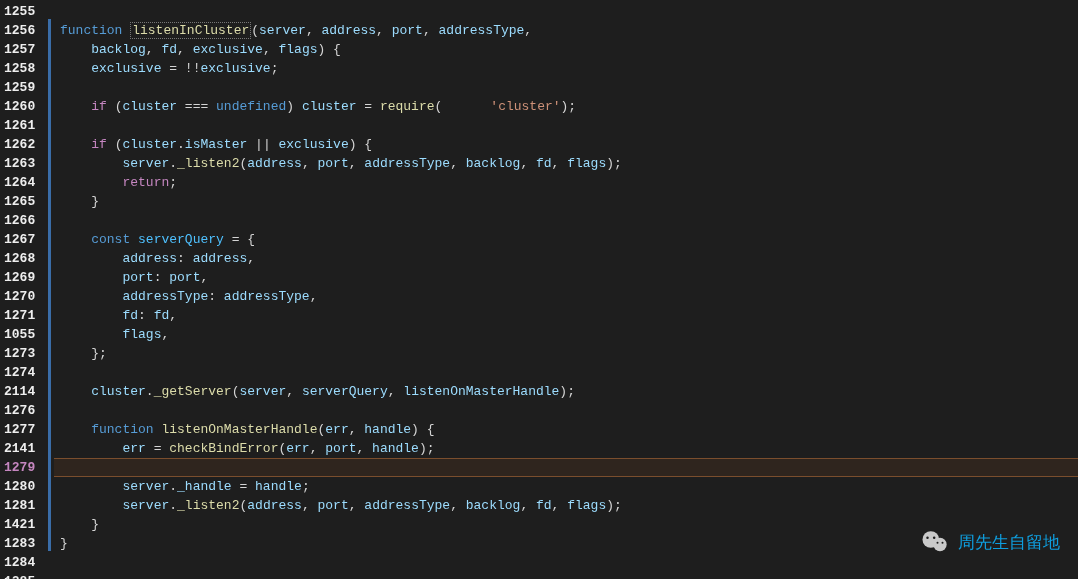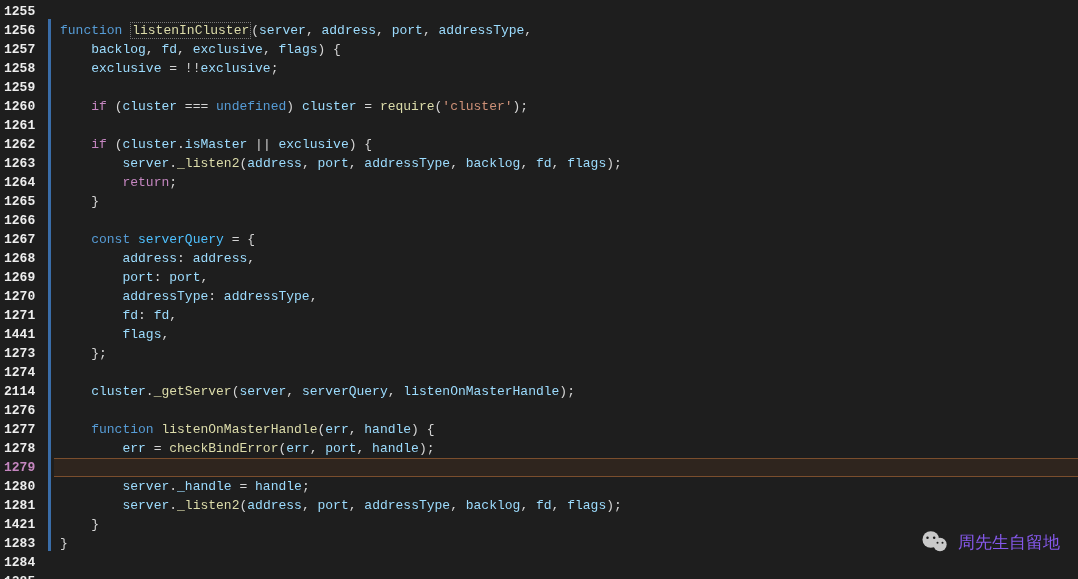--- a/index.html
+++ b/index.html
@@ -64,36 +64,36 @@
   margin-left: -6px;
   padding-left: 6px;
   margin-right: -1000px;
   padding-right: 1000px;
 }
 .kw { color: #569cd6; }
 .fn { color: #dcdcaa; }
 .id { color: #9cdcfe; }
 .pn { color: #d4d4d4; }
 .op { color: #d4d4d4; }
-.str { color: #ce9178; }
+.str { color: #ce9178; margin-left: 48px; }
 .ret { color: #c586c0; }
 .prop { color: #9cdcfe; }
 .const { color: #4fc1ff; }
 .boxed {
   border: 1px dotted #777;
   padding: 0 1px;
 }
 .watermark {
   position: absolute;
   right: 18px;
   bottom: 20px;
   display: flex;
   align-items: center;
   gap: 6px;
-  color: #8b5cf6;
+  color: #0ea5e9;
   font-family: sans-serif;
   font-size: 17px;
   opacity: 0.95;
 }
 .wm-icon {
   display: flex;
   align-items: center;
   justify-content: center;
   width: 34px;
   height: 34px;
@@ -115,27 +115,27 @@
       <div class="ln">1262</div>
       <div class="ln">1263</div>
       <div class="ln">1264</div>
       <div class="ln">1265</div>
       <div class="ln">1266</div>
       <div class="ln">1267</div>
       <div class="ln">1268</div>
       <div class="ln">1269</div>
       <div class="ln">1270</div>
       <div class="ln">1271</div>
-      <div class="ln">1441</div>
+      <div class="ln">1055</div>
       <div class="ln">1273</div>
       <div class="ln">1274</div>
       <div class="ln">2114</div>
       <div class="ln">1276</div>
       <div class="ln">1277</div>
-      <div class="ln">1278</div>
+      <div class="ln">2141</div>
       <div class="ln hl">1279</div>
       <div class="ln">1280</div>
       <div class="ln">1281</div>
       <div class="ln">1421</div>
       <div class="ln">1283</div>
       <div class="ln">1284</div>
       <div class="ln">1285</div>
     </div>
   <div class="ruler" id="ruler">
       <div class="bar" style="top: 19px; height: 532px;"></div>

